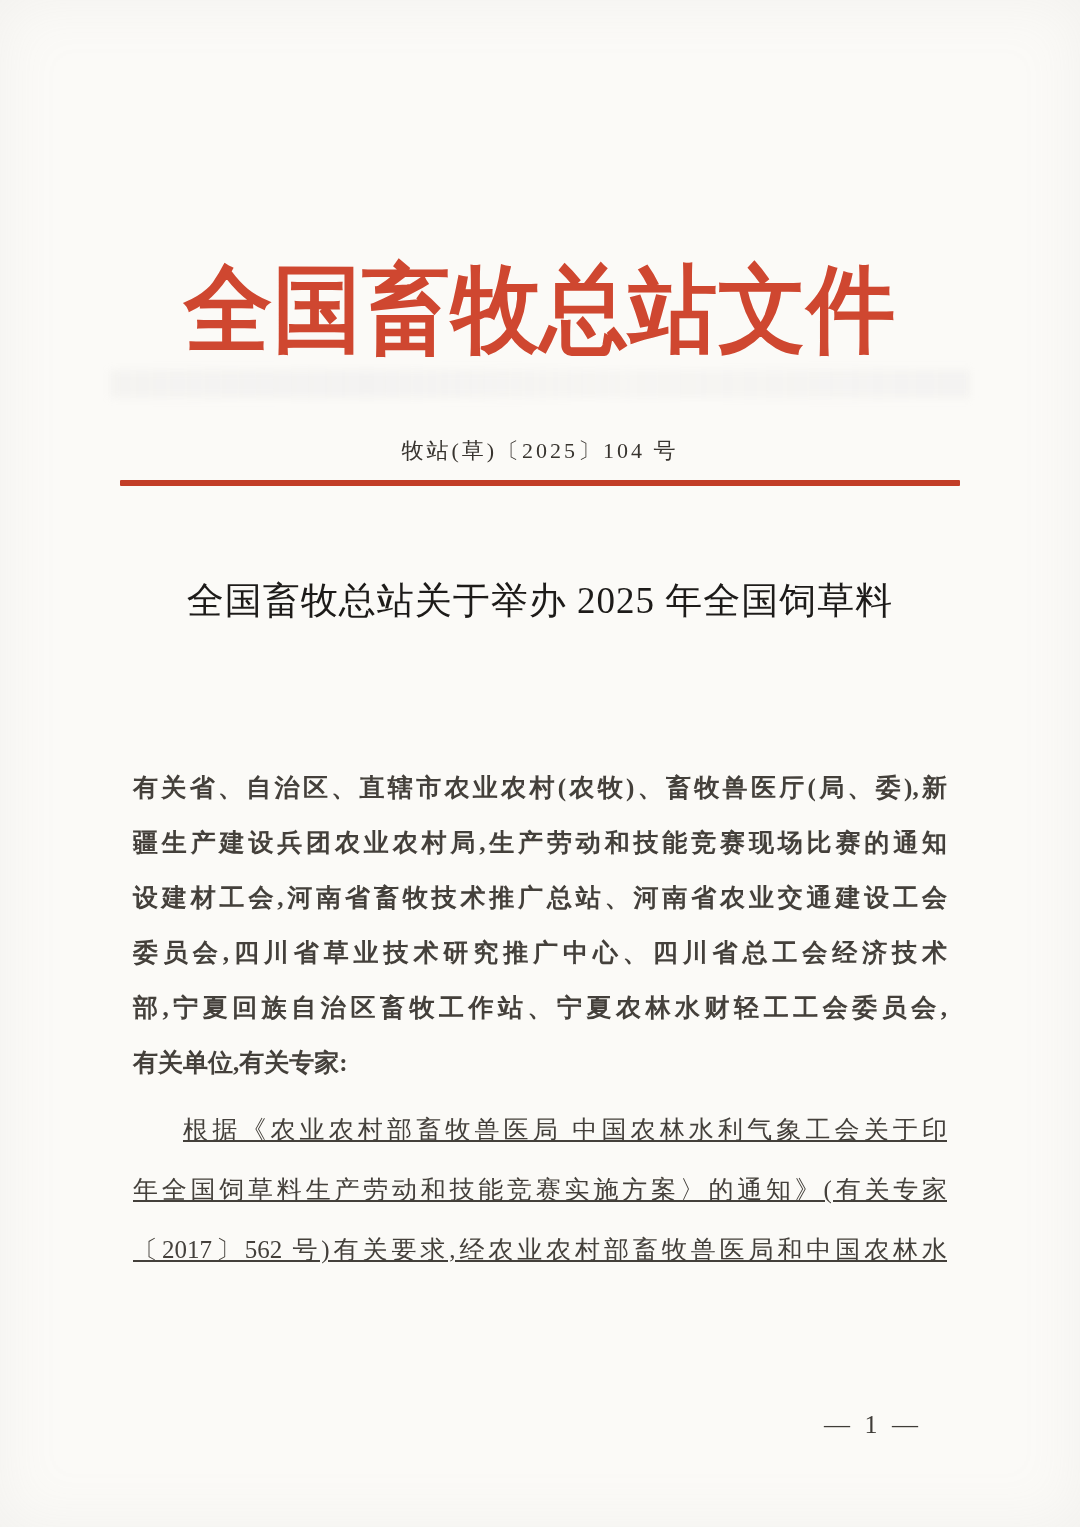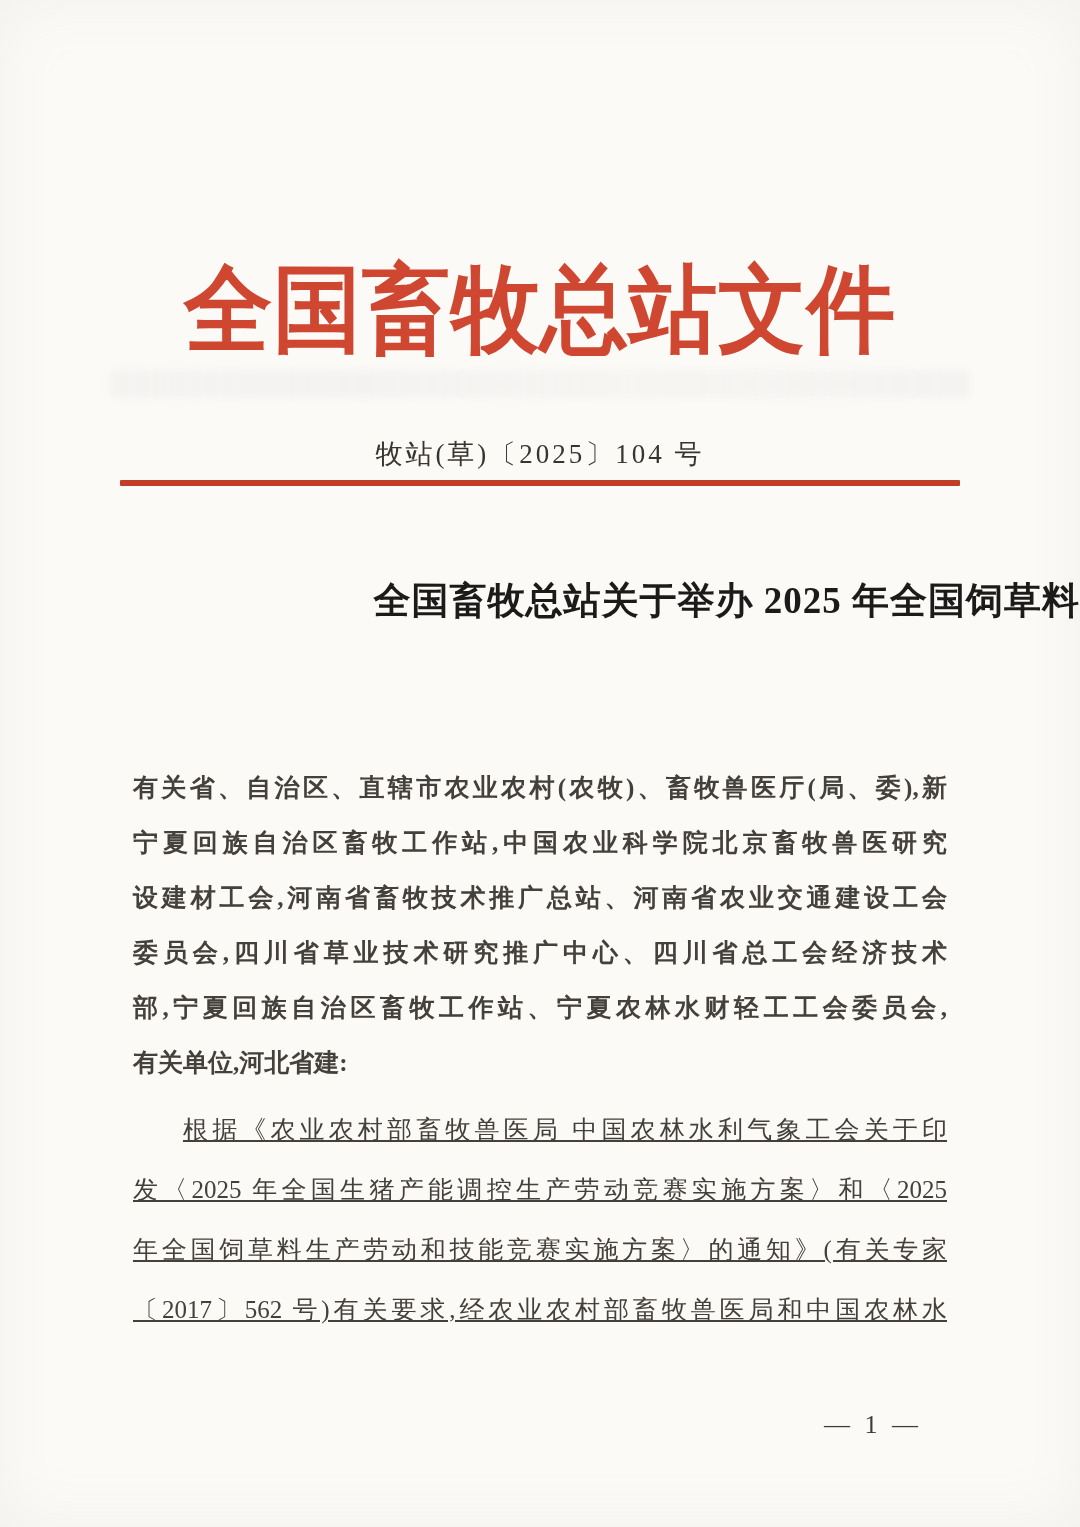--- a/index.html
+++ b/index.html
@@ -42,42 +42,42 @@
     transform: scaleY(1.08);
     transform-origin: top center;
     white-space: nowrap;
   }
   .doc-number {
     position: absolute;
     top: 436px;
     left: 0;
     width: 100%;
     text-align: center;
-    font-size: 27px;
+    font-size: 22px;
     letter-spacing: 3px;
     color: #38342f;
   }
   .red-rule {
     position: absolute;
     top: 480px;
     left: 120px;
     width: 840px;
     height: 6px;
     background: #c23d27;
     border-radius: 1px;
   }
   .subject {
     position: absolute;
     top: 570px;
     left: 0;
     width: 100%;
-    text-align: right;
+    text-align: center;
     font-size: 37px;
     line-height: 62px;
-    font-weight: 700;
+    font-weight: 400;
     color: #1d1b19;
     letter-spacing: 1px;
   }
   .body-text {
     position: absolute;
     top: 760px;
     left: 133px;
     width: 814px;
     font-size: 25px;
     color: #44403b;
@@ -117,29 +117,28 @@
 
   <div class="red-rule"></div>
 
   <div class="subject">
     <div>全国畜牧总站关于举办 2025 年全国饲草料</div>
   </div>
 
   <div class="body-text">
     <div class="para1">
       <div class="line full">有关省、自治区、直辖市农业农村(农牧)、畜牧兽医厅(局、委),新</div>
-      <div class="line full">宁夏回族自治区畜牧工作站,中国农业科学院北京畜牧兽医研究</div>
+      <div class="line full">疆生产建设兵团农业农村局,生产劳动和技能竞赛现场比赛的通知</div>
       <div class="line full">设建材工会,河南省畜牧技术推广总站、河南省农业交通建设工会</div>
       <div class="line full">委员会,四川省草业技术研究推广中心、四川省总工会经济技术</div>
       <div class="line full">部,宁夏回族自治区畜牧工作站、宁夏农林水财轻工工会委员会,</div>
-      <div class="line short">有关单位,河北省建:</div>
+      <div class="line short">有关单位,有关专家:</div>
     </div>
     <div class="para2">
       <div class="line full indent">根据《农业农村部畜牧兽医局 中国农林水利气象工会关于印</div>
-      <div class="line full">发〈2025 年全国生猪产能调控生产劳动竞赛实施方案〉和〈2025</div>
       <div class="line full">年全国饲草料生产劳动和技能竞赛实施方案〉的通知》(有关专家</div>
       <div class="line full">〔2017〕562 号)有关要求,经农业农村部畜牧兽医局和中国农林水</div>
     </div>
   </div>
 
   <div class="page-number">— 1 —</div>
 
 </div>
 
 </body></html>

